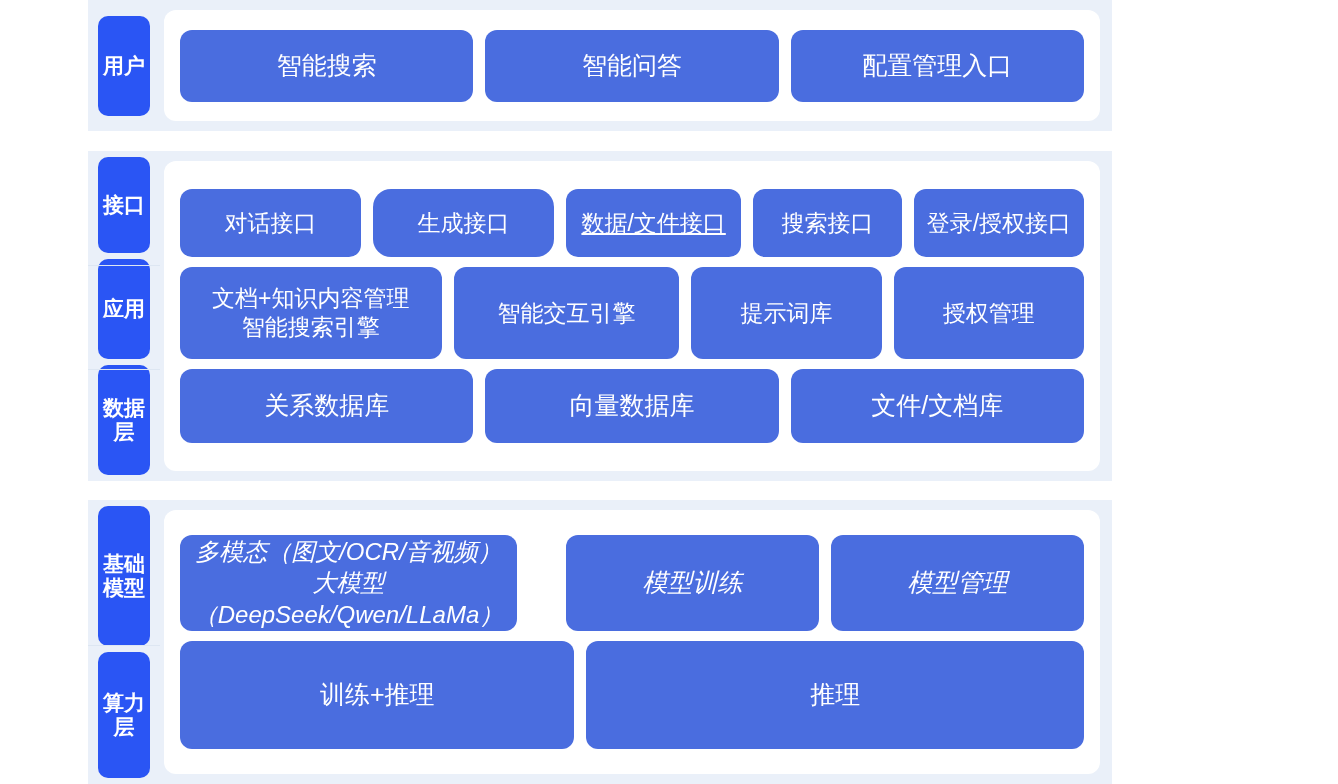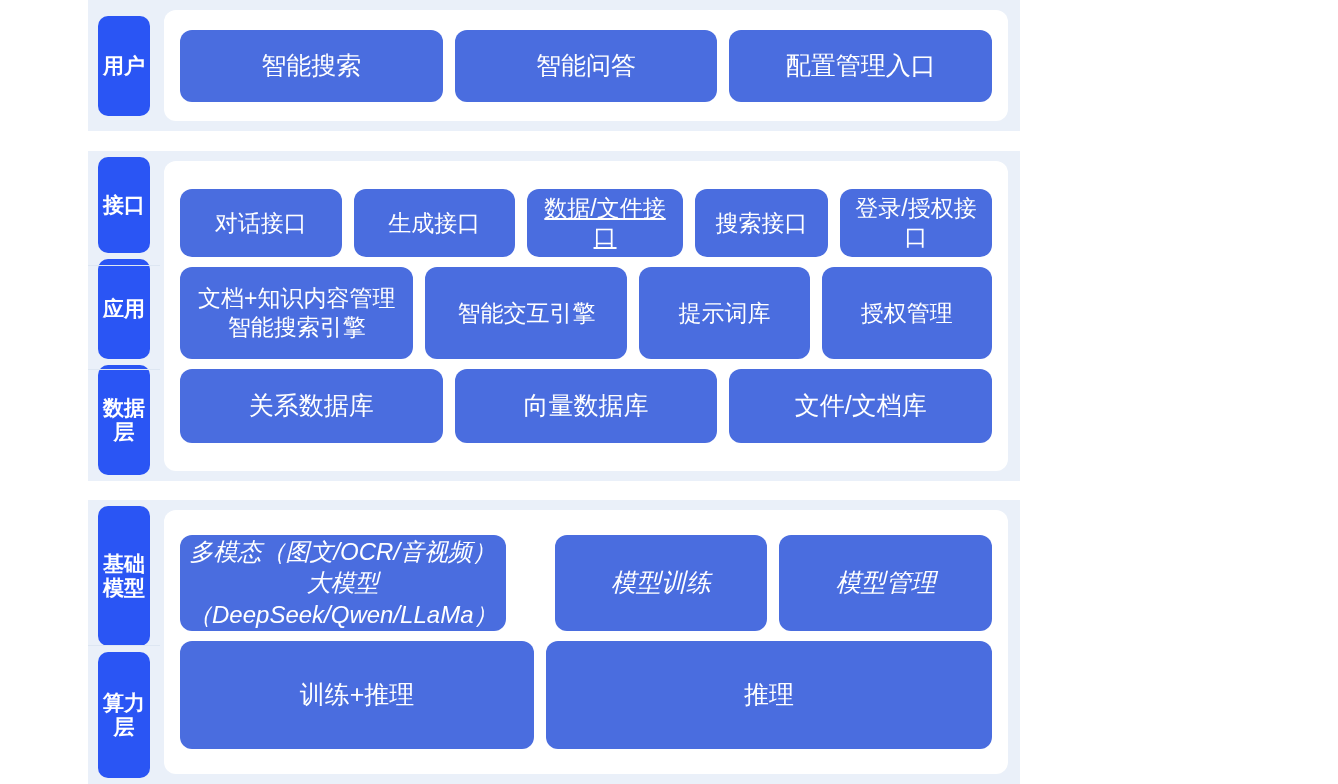--- a/index.html
+++ b/index.html
@@ -18,21 +18,21 @@
     position: relative;
     width: 1338px;
     height: 784px;
     background: #ffffff;
   }
 
   
   .section {
     position: absolute;
     left: 88px;
-    width: 932px;
+    width: 1024px;
     background: #eaf0f9;
     display: flex;
     flex-direction: row;
     align-items: stretch;
     box-sizing: border-box;
   }
   .section.s-user   { top: 0px;   height: 131px; }
   .section.s-mid    { top: 151px; height: 330px; }
   .section.s-bottom { top: 500px; height: 284px; }
 
@@ -109,21 +109,21 @@
   }
 
   
   .r-user { height: 72px; }
   .r-user .box { flex: 1 1 0; }
 
   
   .r-api { height: 68px; }
   .r-api .box { font-size: 23px; }
   .r-api .b0 { flex: 1.07 1 0; }
-  .r-api .b1 { flex: 1.07 1 0; }
+  .r-api .b1 { flex: 1.07 1 0; border-radius: 18px; }
   .r-api .b2 { flex: 1.03 1 0; text-decoration: underline; }
   .r-api .b3 { flex: 0.86 1 0; }
   .r-api .b4 { flex: 1.00 1 0; }
 
   
   .r-app { height: 92px; }
   .r-app .box { font-size: 23px; }
   .r-app .b0 { flex: 1.24 1 0; }
   .r-app .b1 { flex: 1.06 1 0; }
   .r-app .b2 { flex: 0.88 1 0; }

